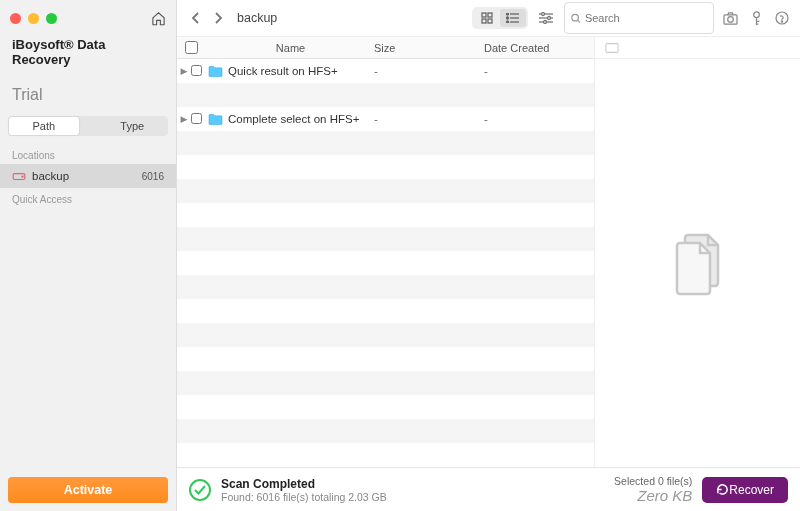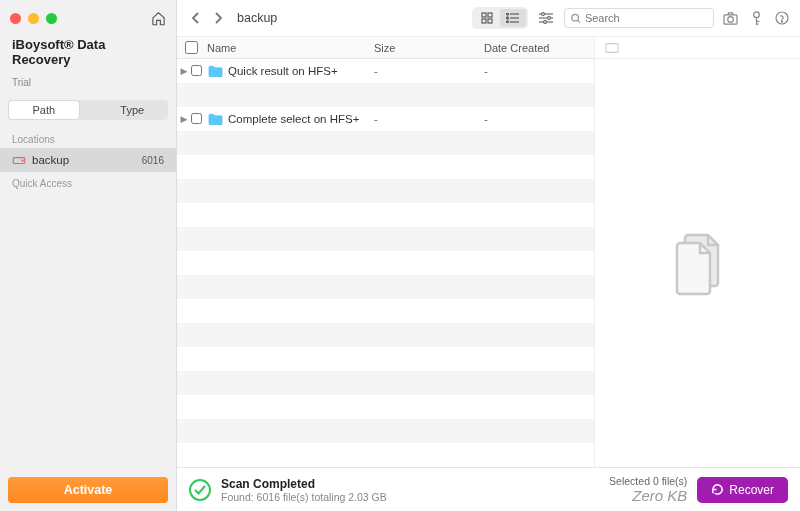--- a/index.html
+++ b/index.html
@@ -8,50 +8,50 @@
 .sidebar { width: 177px; background: #f1f1f1; border-right: 1px solid #ddd; display: flex; flex-direction: column; }
 .titlebar { height: 37px; display: flex; align-items: center; padding: 0 10px; }
 .traffic { display: flex; gap: 7px; }
 .dot { width: 11px; height: 11px; border-radius: 50%; }
 .dot.red { background: #ff5f57; }
 .dot.yellow { background: #febc2e; }
 .dot.green { background: #28c840; }
 .home-icon { margin-left: auto; color: #555; }
 .app-title { padding: 0 12px 2px; }
 .app-title h1 { font-size: 13px; font-weight: 700; color: #222; }
-.app-title .trial { font-size: 10px; color: #888; margin-top: 10px; }
+.app-title .trial { font-size: 16px; color: #888; margin-top: 19px; }
 .tabbar { display: flex; margin: 10px 8px 8px; background: #e4e4e4; border-radius: 4px; padding: 1px; gap: 19px; }
 .tabbar .tab { flex: 1; text-align: center; font-size: 11px; padding: 3px 0; border-radius: 3px; cursor: pointer; color: #444; }
 .tabbar .tab.active { background: #fff; box-shadow: 0 0 2px rgba(0,0,0,0.2); }
 .section-label { font-size: 10px; color: #999; padding: 6px 12px 3px; }
 .side-item { display: flex; align-items: center; padding: 5px 12px; font-size: 11.5px; color: #333; cursor: pointer; }
 .side-item.selected { background: #d9d9d9; }
 .side-item .icn { width: 14px; height: 14px; margin-right: 6px; display: flex; align-items: center; justify-content: center; }
 .side-item .count { margin-left: auto; font-size: 10px; color: #555; }
 .side-spacer { flex: 1; }
 .activate-btn { margin: 8px; height: 26px; background: linear-gradient(#ff9a3c,#ff8a1e); color: #fff; border: none; border-radius: 4px; font-size: 12.5px; font-weight: 700; cursor: pointer; }
 .main { flex: 1; display: flex; flex-direction: column; }
 .topbar { height: 37px; display: flex; align-items: center; padding: 0 10px; gap: 8px; border-bottom: 1px solid #eee; }
 .navbtns { display: flex; gap: 4px; }
 .navbtn { width: 18px; height: 18px; display: flex; align-items: center; justify-content: center; color: #777; cursor: pointer; }
 .crumb { font-size: 12.5px; color: #444; margin-left: 2px; }
 .top-spacer { flex: 1; }
 .viewseg { display: flex; background: #eee; border-radius: 5px; padding: 2px; }
 .viewseg .seg { width: 26px; height: 18px; display: flex; align-items: center; justify-content: center; border-radius: 3px; cursor: pointer; color: #666; }
 .viewseg .seg.active { background: #ddd; }
 .filterbtn { width: 20px; color: #777; cursor: pointer; display:flex;align-items:center;justify-content:center; }
-.searchbox { display: flex; align-items: center; border: 1px solid #ddd; border-radius: 4px; padding: 2px 6px; width: 150px; height: 20px; }
+.searchbox { display: flex; align-items: center; border: 1px solid #ddd; border-radius: 4px; padding: 2px 6px; width: 150px; height: 32px; }
 .searchbox input { border: none; outline: none; font-size: 11px; width: 100%; background: transparent; }
 .toolicons { display: flex; gap: 10px; color: #888; }
 .toolicons span { cursor: pointer; display:flex;align-items:center;justify-content:center;width:16px;height:16px; }
 .content { flex: 1; display: flex; overflow: hidden; }
 .filelist { flex: 1; border-right: 1px solid #eee; display: flex; flex-direction: column; }
 .colheader { display: flex; align-items: center; height: 22px; border-bottom: 1px solid #e5e5e5; font-size: 11px; color: #555; background: #fafafa; }
 .col-chk { width: 28px; display:flex;align-items:center;justify-content:center; }
-.col-name { flex: 1; padding-left: 2px; }
+.col-name { flex: 1; padding-left: 2px; text-align: center; }
 .col-size { width: 110px; }
 .col-date { width: 110px; }
 .rows { flex: 1; overflow: auto; }
 .row { display: flex; align-items: center; height: 24px; font-size: 11.5px; color: #333; }
 .row:nth-child(even) { background: #f5f5f5; }
 .row .disc { width: 14px; color: #888; text-align: center; cursor: pointer; font-size: 9px; }
 .row .cb { width: 14px; }
 .row input[type=checkbox] { width: 11px; height: 11px; }
 .row .fic { width: 16px; height: 14px; margin: 0 5px 0 2px; display:flex;align-items:center;justify-content:center; }
 .row .name { flex: 1; }
@@ -62,21 +62,21 @@
 .preview-top { height: 22px; border-bottom: 1px solid #eee; display: flex; align-items: center; padding-left: 10px; color: #aaa; }
 .preview-body { flex: 1; display: flex; flex-direction: column; align-items: center; justify-content: center; gap: 18px; color: #999; }
 .preview-msg { font-size: 11.5px; color: #777; }
 .footer { height: 44px; border-top: 1px solid #e5e5e5; display: flex; align-items: center; padding: 0 12px; gap: 10px; }
 .status-icon { width: 22px; height: 22px; border: 2px solid #34c759; border-radius: 50%; display:flex;align-items:center;justify-content:center;color:#34c759; }
 .status-text .t1 { font-size: 12px; font-weight: 600; color: #222; }
 .status-text .t2 { font-size: 10.5px; color: #888; }
 .foot-spacer { flex: 1; }
 .selected-info { text-align: right; font-size: 10.5px; color: #666; }
 .selected-info .s2 { font-size: 15px; color: #999; font-style: italic; }
-.recover-btn { height: 26px; padding: 0 14px; background: #a21caf; color: #fff; border: none; border-radius: 5px; font-size: 12px; display: flex; align-items: center; gap: 5px; cursor: pointer; }
+.recover-btn { height: 26px; padding: 0 14px; background: #701a75; color: #fff; border: none; border-radius: 5px; font-size: 12px; display: flex; align-items: center; cursor: pointer; }
 svg { display: block; }
 </style>
 </head>
 <body>
 
 <div class="window">
 
   <div class="sidebar">
     <div class="titlebar">
       <div class="traffic">

